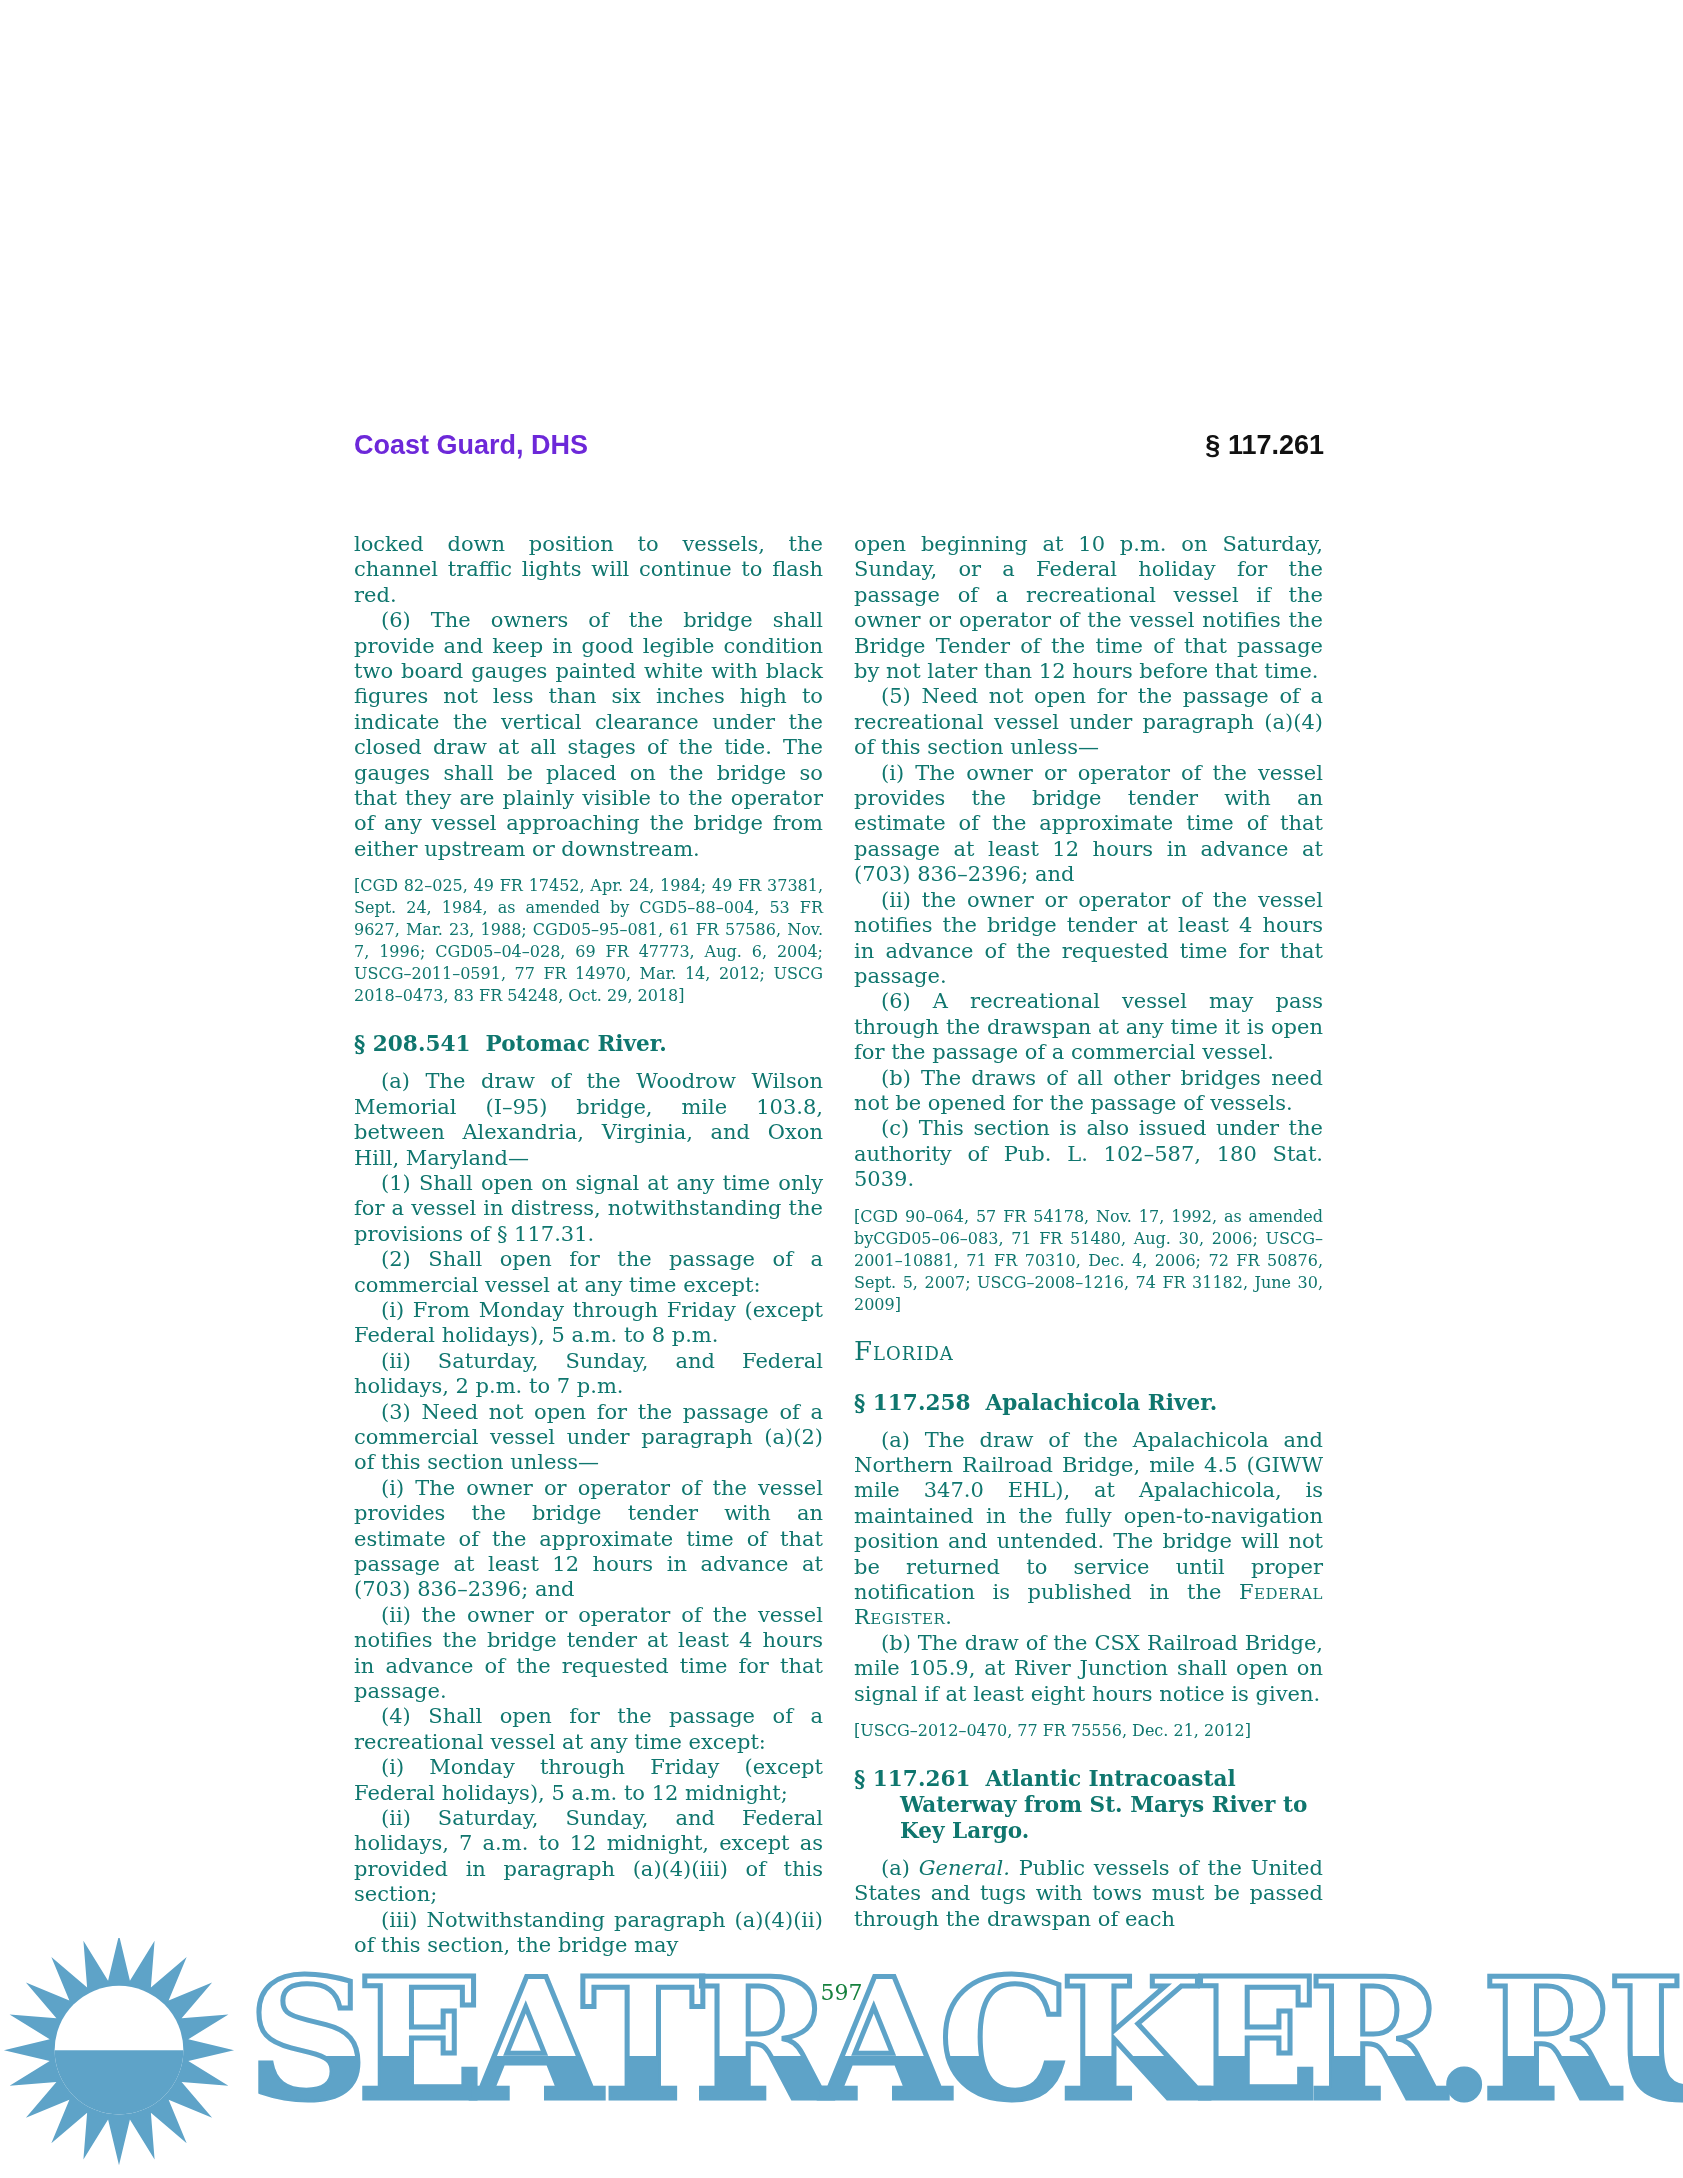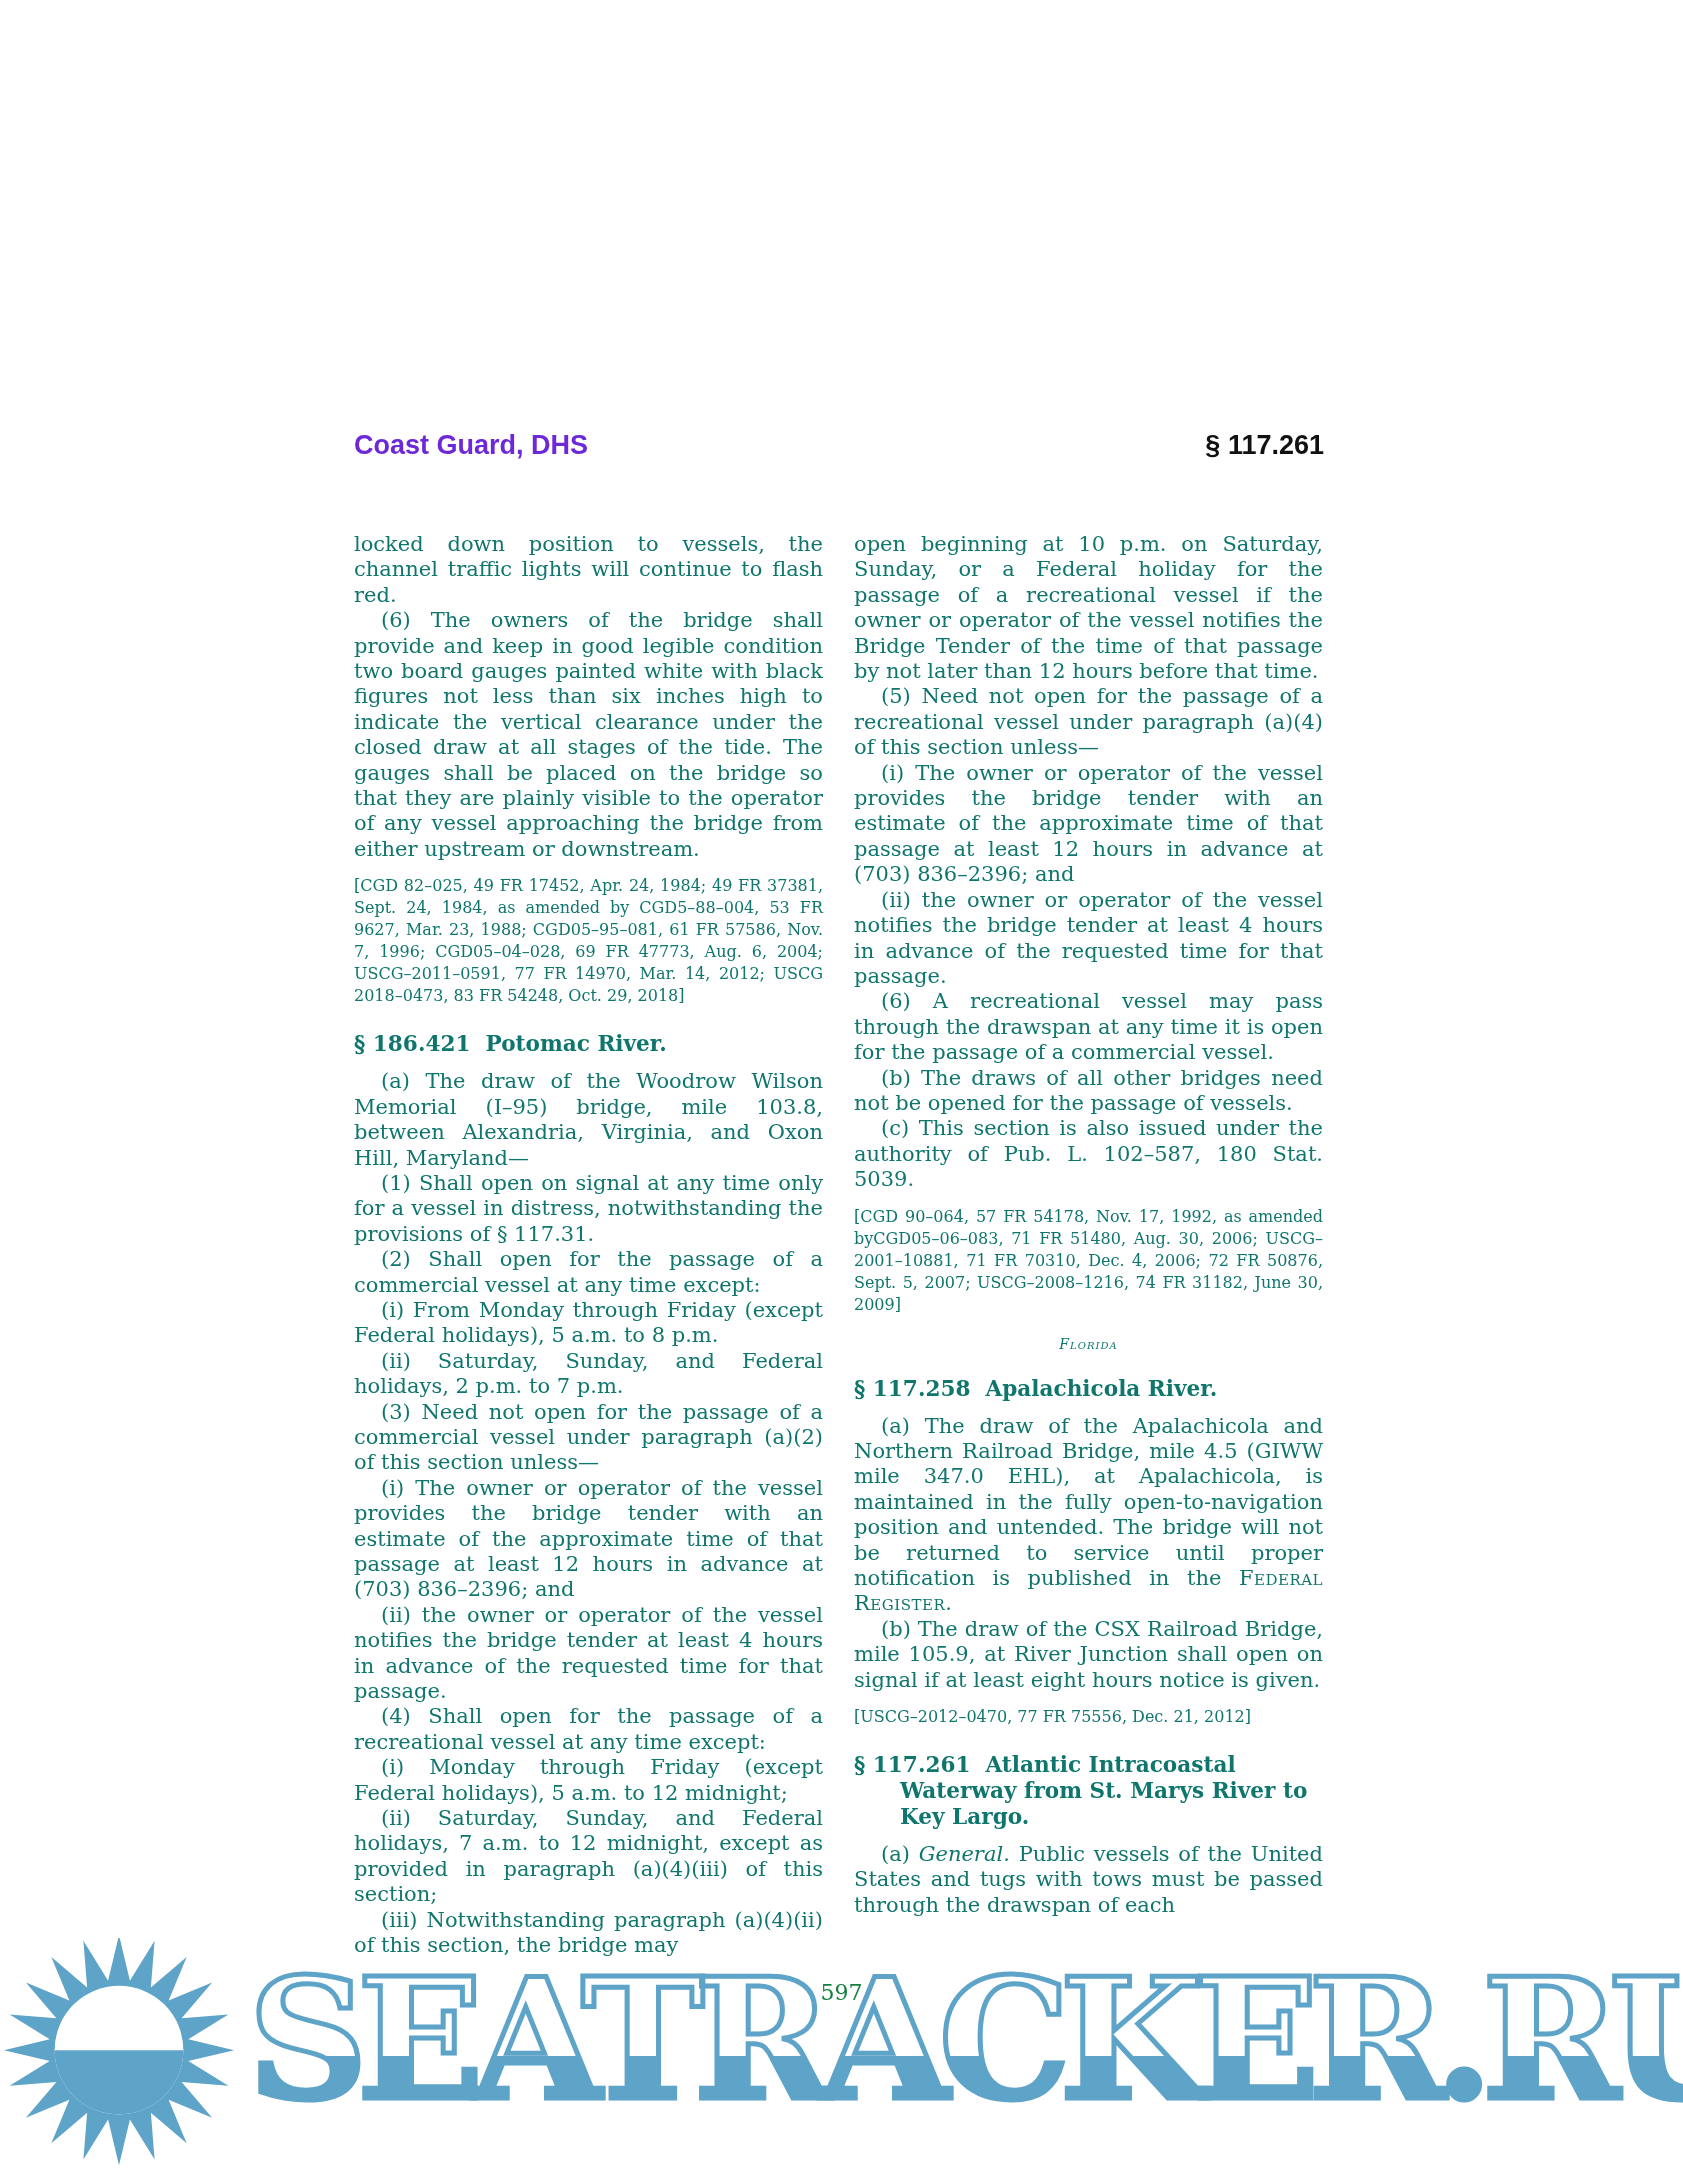--- a/index.html
+++ b/index.html
@@ -16,22 +16,22 @@
   .col{position:absolute;top:492px;z-index:2;color:#0f766e;margin-top:40px;}
   .col-left{left:354px;width:469px;}
   .col-right{left:854px;width:469px;}
 
   .body-para{margin:0;font-size:21px;line-height:25.4px;text-align:justify;text-indent:27px;}
   .body-para.no-indent{text-indent:0;}
   .citation{margin:13px 0 15px 0;font-size:16px;line-height:22px;text-align:justify;}
   .section-heading{margin:24px 0 12px 0;font-size:21.6px;line-height:26px;font-weight:bold;
     padding-left:46px;text-indent:-46px;text-align:left;}
   .section-number{margin-right:15px;}
-  .state-heading{margin:20px 0 22px 0;font-size:14px;text-align:center;font-variant:small-caps;
-    letter-spacing:1px;text-indent:0;font-style:italic;}
+  .state-heading{margin:20px 0 22px 0;font-size:26px;font-variant:small-caps;
+    letter-spacing:1px;text-indent:0;}
   .sc{font-variant:small-caps;letter-spacing:0.5px;}
   .it{font-style:italic;}
 
   
   .page-number{position:absolute;left:0;top:1980px;width:1683px;text-align:center;
     font-size:22px;color:#15803d;z-index:3;}
 
   
   .watermark{position:absolute;left:0;top:0;width:1683px;height:2178px;z-index:1;pointer-events:none;}
   .sun{position:absolute;left:2px;top:1938px;width:234px;height:234px;}
@@ -48,21 +48,21 @@
 
   <div class="page-header">
     <span class="head-left">Coast Guard, DHS</span>
     <span class="head-right">§ 117.261</span>
   </div>
 
   <div class="col col-left" id="col-left">
       <p class="body-para no-indent">locked down position to vessels, the channel traffic lights will continue to flash red.</p>
       <p class="body-para">(6) The owners of the bridge shall provide and keep in good legible condition two board gauges painted white with black figures not less than six inches high to indicate the vertical clearance under the closed draw at all stages of the tide. The gauges shall be placed on the bridge so that they are plainly visible to the operator of any vessel approaching the bridge from either upstream or downstream.</p>
       <p class="citation">[CGD 82–025, 49 FR 17452, Apr. 24, 1984; 49 FR 37381, Sept. 24, 1984, as amended by CGD5–88–004, 53 FR 9627, Mar. 23, 1988; CGD05–95–081, 61 FR 57586, Nov. 7, 1996; CGD05–04–028, 69 FR 47773, Aug. 6, 2004; USCG–2011–0591, 77 FR 14970, Mar. 14, 2012; USCG 2018–0473, 83 FR 54248, Oct. 29, 2018]</p>
-      <h2 class="section-heading"><span class="section-number">§ 186.421</span><span>Potomac River.</span></h2>
+      <h2 class="section-heading"><span class="section-number">§ 208.541</span><span>Potomac River.</span></h2>
       <p class="body-para">(a) The draw of the Woodrow Wilson Memorial (I–95) bridge, mile 103.8, between Alexandria, Virginia, and Oxon Hill, Maryland—</p>
       <p class="body-para">(1) Shall open on signal at any time only for a vessel in distress, notwithstanding the provisions of § 117.31.</p>
       <p class="body-para">(2) Shall open for the passage of a commercial vessel at any time except:</p>
       <p class="body-para">(i) From Monday through Friday (except Federal holidays), 5 a.m. to 8 p.m.</p>
       <p class="body-para">(ii) Saturday, Sunday, and Federal holidays, 2 p.m. to 7 p.m.</p>
       <p class="body-para">(3) Need not open for the passage of a commercial vessel under paragraph (a)(2) of this section unless—</p>
       <p class="body-para">(i) The owner or operator of the vessel provides the bridge tender with an estimate of the approximate time of that passage at least 12 hours in advance at (703) 836–2396; and</p>
       <p class="body-para">(ii) the owner or operator of the vessel notifies the bridge tender at least 4 hours in advance of the requested time for that passage.</p>
       <p class="body-para">(4) Shall open for the passage of a recreational vessel at any time except:</p>
       <p class="body-para">(i) Monday through Friday (except Federal holidays), 5 a.m. to 12 midnight;</p>

